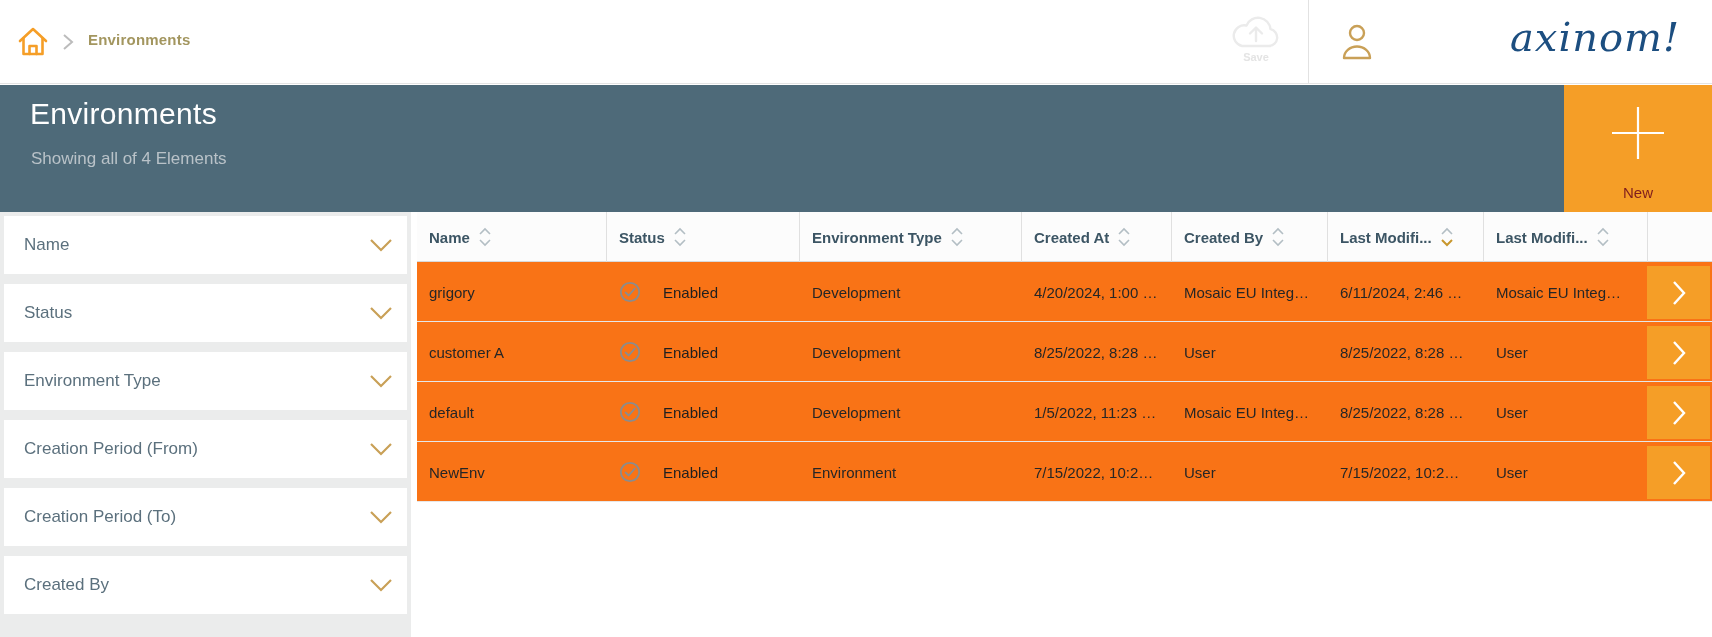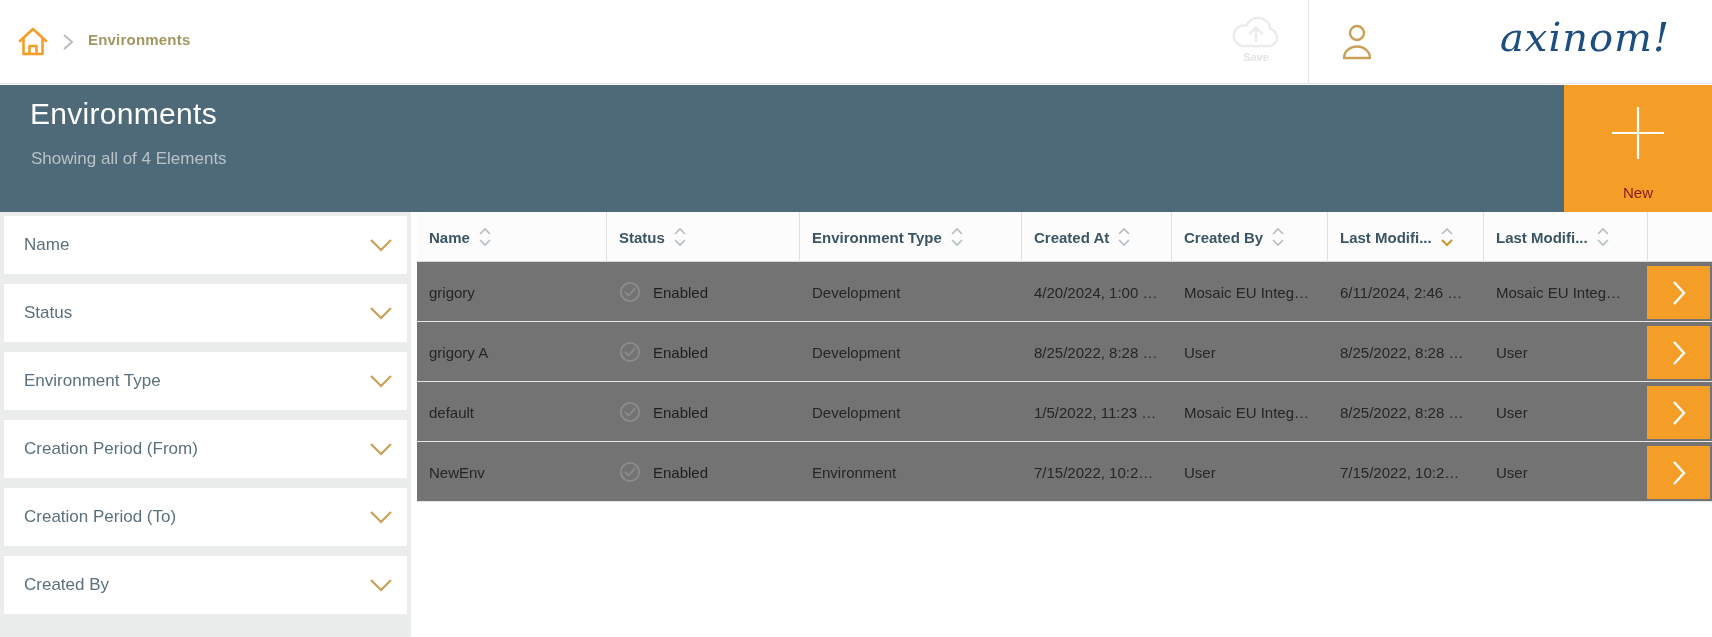--- a/index.html
+++ b/index.html
@@ -14,21 +14,21 @@
   .topbar { position:absolute; left:0; top:0; width:1712px; height:84px;
             background:#ffffff; border-bottom:1px solid #e4e4e4; }
   .home-btn { position:absolute; left:16px; top:25px; width:34px; height:34px; cursor:pointer; }
   .crumb-sep { position:absolute; left:62px; top:33px; }
   .crumb-current { position:absolute; left:88px; top:31px; font-size:15px; font-weight:bold;
                    color:#a3965f; letter-spacing:.2px; cursor:pointer; }
   .save-btn { position:absolute; left:1220px; top:13px; width:72px; height:60px; text-align:center; }
   .save-label { font-size:11px; font-weight:bold; color:#e4e4e4; margin-top:-2px; }
   .topbar-divider { position:absolute; left:1308px; top:0; width:1px; height:84px; background:#e2e2e2; }
   .user-btn { position:absolute; left:1336px; top:21px; width:42px; height:42px; cursor:pointer; }
-  .logo { position:absolute; right:22px; top:14px; width:190px; text-align:left;
+  .logo { position:absolute; right:22px; top:14px; width:190px; text-align:center;
           font-family:"DejaVu Serif", serif; font-style:italic; font-size:40px;
           color:#1c4e80; letter-spacing:1px; }
 
   
   .band { position:absolute; left:0; top:85px; width:1712px; height:127px; background:#4e6a79; }
   .band-title { position:absolute; left:30px; top:12px; font-size:30px; color:#ffffff; letter-spacing:.3px; }
   .band-subtitle { position:absolute; left:31px; top:64px; font-size:17px; color:#b9c2c8; }
   .new-btn { position:absolute; left:1564px; top:85px; width:148px; height:128px;
              background:#f59e27; cursor:pointer; }
   .new-plus { position:absolute; left:42px; top:16px; }
@@ -56,25 +56,25 @@
   .th:nth-child(4){ left:605px; width:150px; }
   .th:nth-child(5){ left:755px; width:156px; }
   .th:nth-child(6){ left:911px; width:156px; }
   .th:nth-child(7){ left:1067px; width:163px; }
   .th-action { position:absolute; left:1230px; top:0; width:65px; height:50px; }
   .sort-caret path { fill:none; stroke:#b3bec4; stroke-width:1.6; }
   .sorted-desc path.down { stroke:#c8972e; stroke-width:2; }
 
   .tbody { position:absolute; left:0; top:50px; width:1295px; }
   .trow { position:relative; width:1295px; height:60px; border-bottom:1px solid #e7e7e7;
-          background:#737373; }
+          background:#f97316; }
   .td { position:absolute; top:0; height:60px; display:flex; align-items:center;
         font-size:15px; color:#262626; white-space:nowrap; overflow:hidden; }
   .td-name   { left:12px;  width:172px; }
-  .td-status { left:202px; width:176px; gap:12px; color:#1f1f1f; }
+  .td-status { left:202px; width:176px; gap:22px; color:#1f1f1f; }
   .td-type   { left:395px; width:204px; }
   .td-cat    { left:617px; width:136px; }
   .td-cby    { left:767px; width:142px; }
   .td-lmat   { left:923px; width:142px; }
   .td-lmby   { left:1079px; width:148px; }
   .row-open-btn { position:absolute; left:1230px; top:4px; width:63px; height:53px;
                   background:#f59e27; cursor:pointer; display:flex; align-items:center;
                   justify-content:center; }
 </style>
 </head>
@@ -277,21 +277,21 @@
       <div class="row-open-btn">
         <span>
           <svg width="16" height="28" viewBox="0 0 16 28">
               <path d="M3 3 L13 14 L3 25" fill="none" stroke="#ffffff" stroke-width="2.4"></path>
             </svg>
         </span>
       </div>
     </div>
 
     <div class="trow">
-      <div class="td td-name">grigory A</div>
+      <div class="td td-name">customer A</div>
       <div class="td td-status">
         <span>
           <svg width="22" height="22" viewBox="0 0 22 22">
               <circle cx="11" cy="11" r="9.2" fill="none" stroke="#8c8c8c" stroke-width="1.8"></circle>
               <path d="M6.5 11.5 L9.7 14.5 L15.5 7.8" fill="none" stroke="#8c8c8c" stroke-width="1.8" stroke-linecap="round" stroke-linejoin="round"></path>
             </svg>
         </span>
         <span>Enabled</span>
       </div>
       <div class="td td-type">Development</div>

